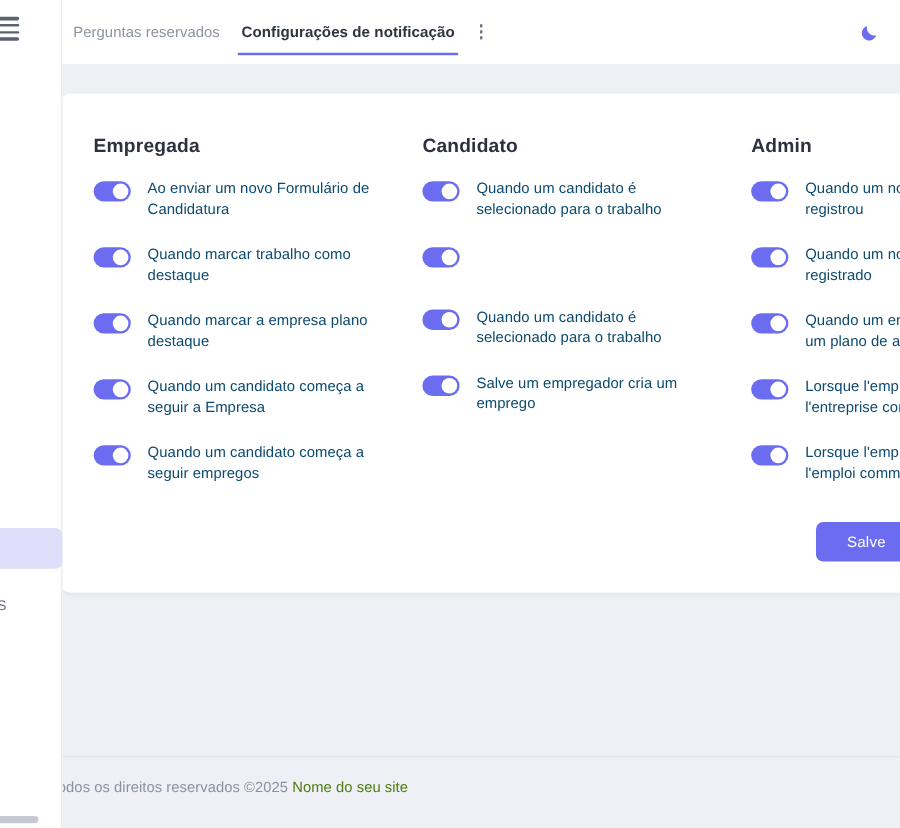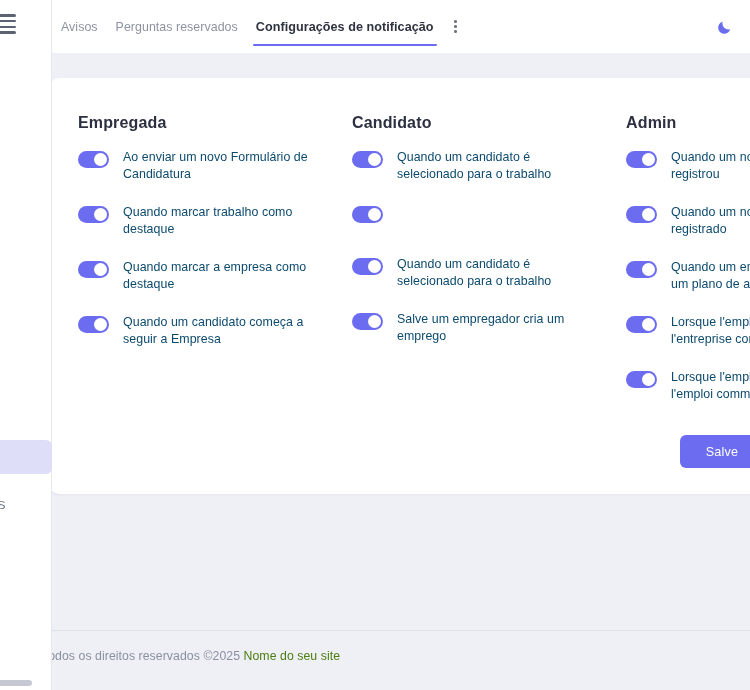--- a/index.html
+++ b/index.html
@@ -312,23 +312,20 @@
 
   <div class="hamburger">
     <span></span>
       <span></span>
       <span></span>
       <span></span>
   </div>
 
   <div class="topbar">
     <div class="tabs">
-      <div class="tab">
-        <span>Avisos</span>
-      </div>
       <div class="tab">
         <span>Perguntas reservados</span>
       </div>
       <div class="tab active">
         <span>Configurações de notificação</span>
         <span class="tab-underline"></span>
       </div>
       <div class="tab-kebab">
         <i></i>
           <i></i>
@@ -360,27 +357,33 @@
           <div class="setting-row">
             <div class="toggle">
                 <span class="knob"></span>
               </div>
             <div class="setting-label">Quando marcar trabalho como destaque</div>
           </div>
           <div class="setting-row">
             <div class="toggle">
                 <span class="knob"></span>
               </div>
-            <div class="setting-label">Quando marcar a empresa como destaque</div>
+            <div class="setting-label">Quando marcar a empresa plano destaque</div>
           </div>
           <div class="setting-row">
             <div class="toggle">
                 <span class="knob"></span>
               </div>
             <div class="setting-label">Quando um candidato começa a seguir a Empresa</div>
+          </div>
+          <div class="setting-row">
+            <div class="toggle">
+                <span class="knob"></span>
+              </div>
+            <div class="setting-label">Quando um candidato começa a seguir empregos</div>
           </div>
         </div>
 
         <div class="column">
           <div class="column-title">Candidato</div>
 
           <div class="setting-row">
             <div class="toggle">
                 <span class="knob"></span>
               </div>

